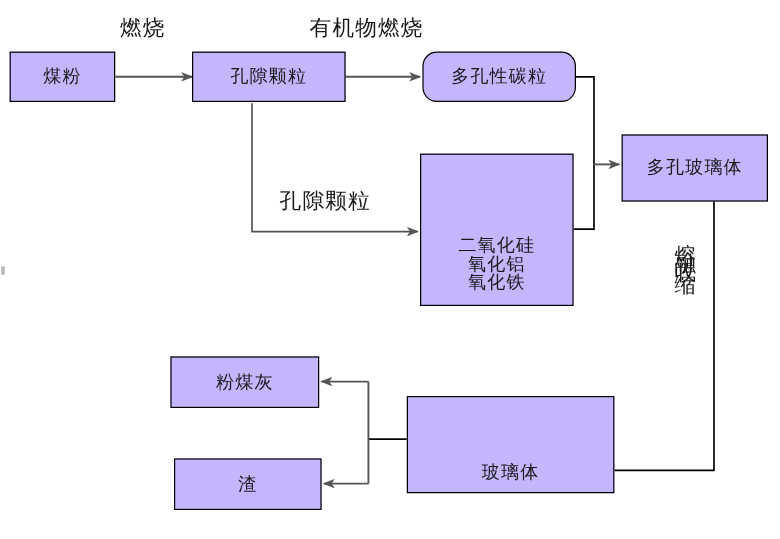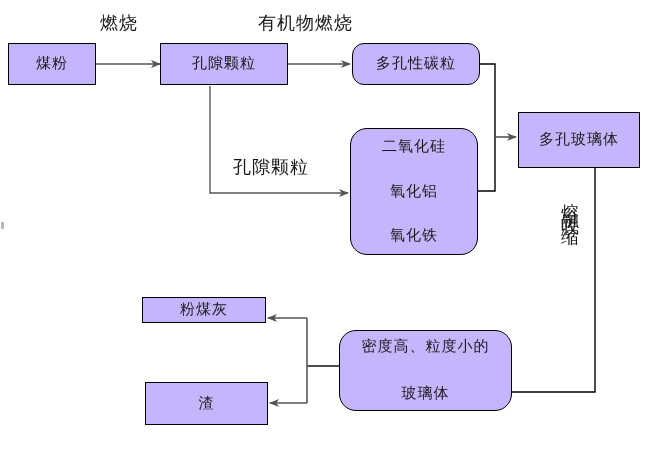--- a/index.html
+++ b/index.html
@@ -27,22 +27,21 @@
     color: #1a1a1a;
     font-size: 15px;
     line-height: 1.05;
     letter-spacing: 1px;
     white-space: nowrap;
   }
   .node .line {
     display: block;
   }
   .node.multiline {
-    justify-content: space-between;
-    border-radius: 17px;
+    justify-content: flex-end;
   }
   .edge-label {
     position: absolute;
     color: #1a1a1a;
     font-size: 18px;
     letter-spacing: 1px;
     white-space: nowrap;
   }
   .edge-label.vertical {
     writing-mode: vertical-rl;
@@ -114,25 +113,24 @@
     <span class="line">二氧化硅</span>
     <span class="line">氧化铝</span>
     <span class="line">氧化铁</span>
   </div>
 
   <div class="node" style="left:518px; top:112px; width:122px; height:56px;">
     <span class="line">多孔玻璃体</span>
   </div>
 
   <div class="node multiline" style="left:339px; top:330px; width:173px; height:81px; padding:8px 0;">
-    <span class="line">密度高、粒度小的</span>
     <span class="line">玻璃体</span>
   </div>
 
-  <div class="node" style="left:142px; top:297px; width:124px; height:26px;">
+  <div class="node" style="left:142px; top:297px; width:124px; height:43px;">
     <span class="line">粉煤灰</span>
   </div>
 
   <div class="node" style="left:145px; top:382px; width:123px; height:43px;">
     <span class="line">渣</span>
   </div>
 
   <div class="edge-label" style="left:100px; top:11px;">燃烧</div>
 
   <div class="edge-label" style="left:258px; top:11px;">有机物燃烧</div>

